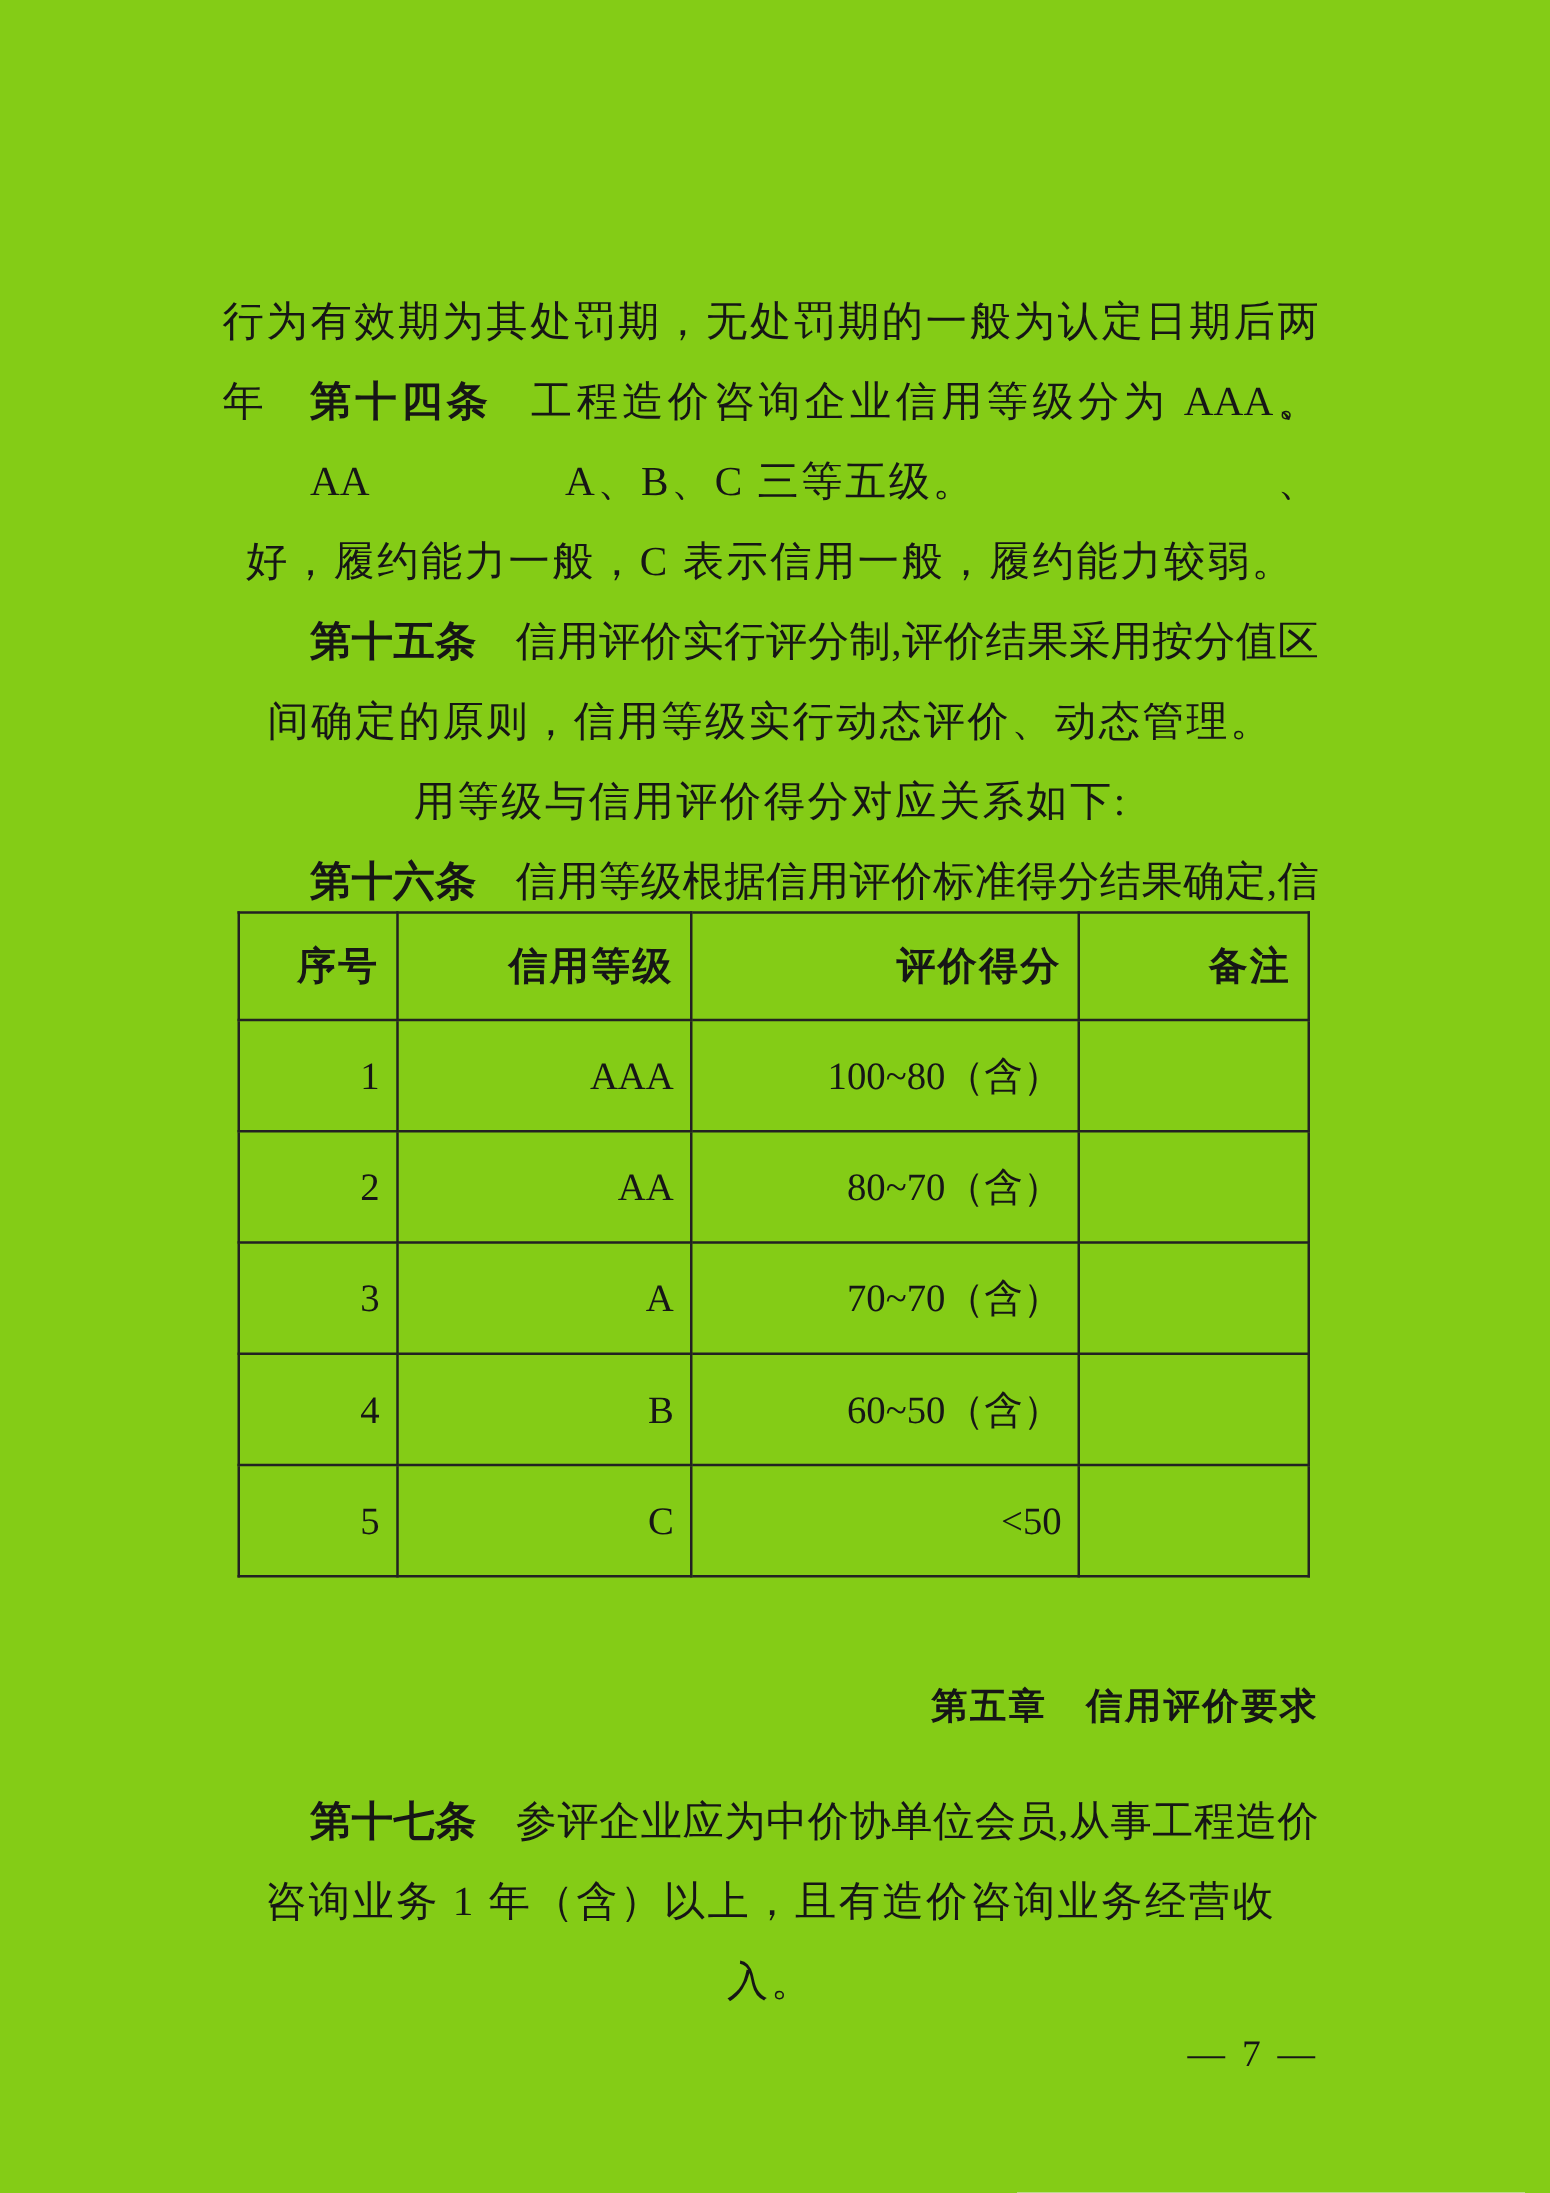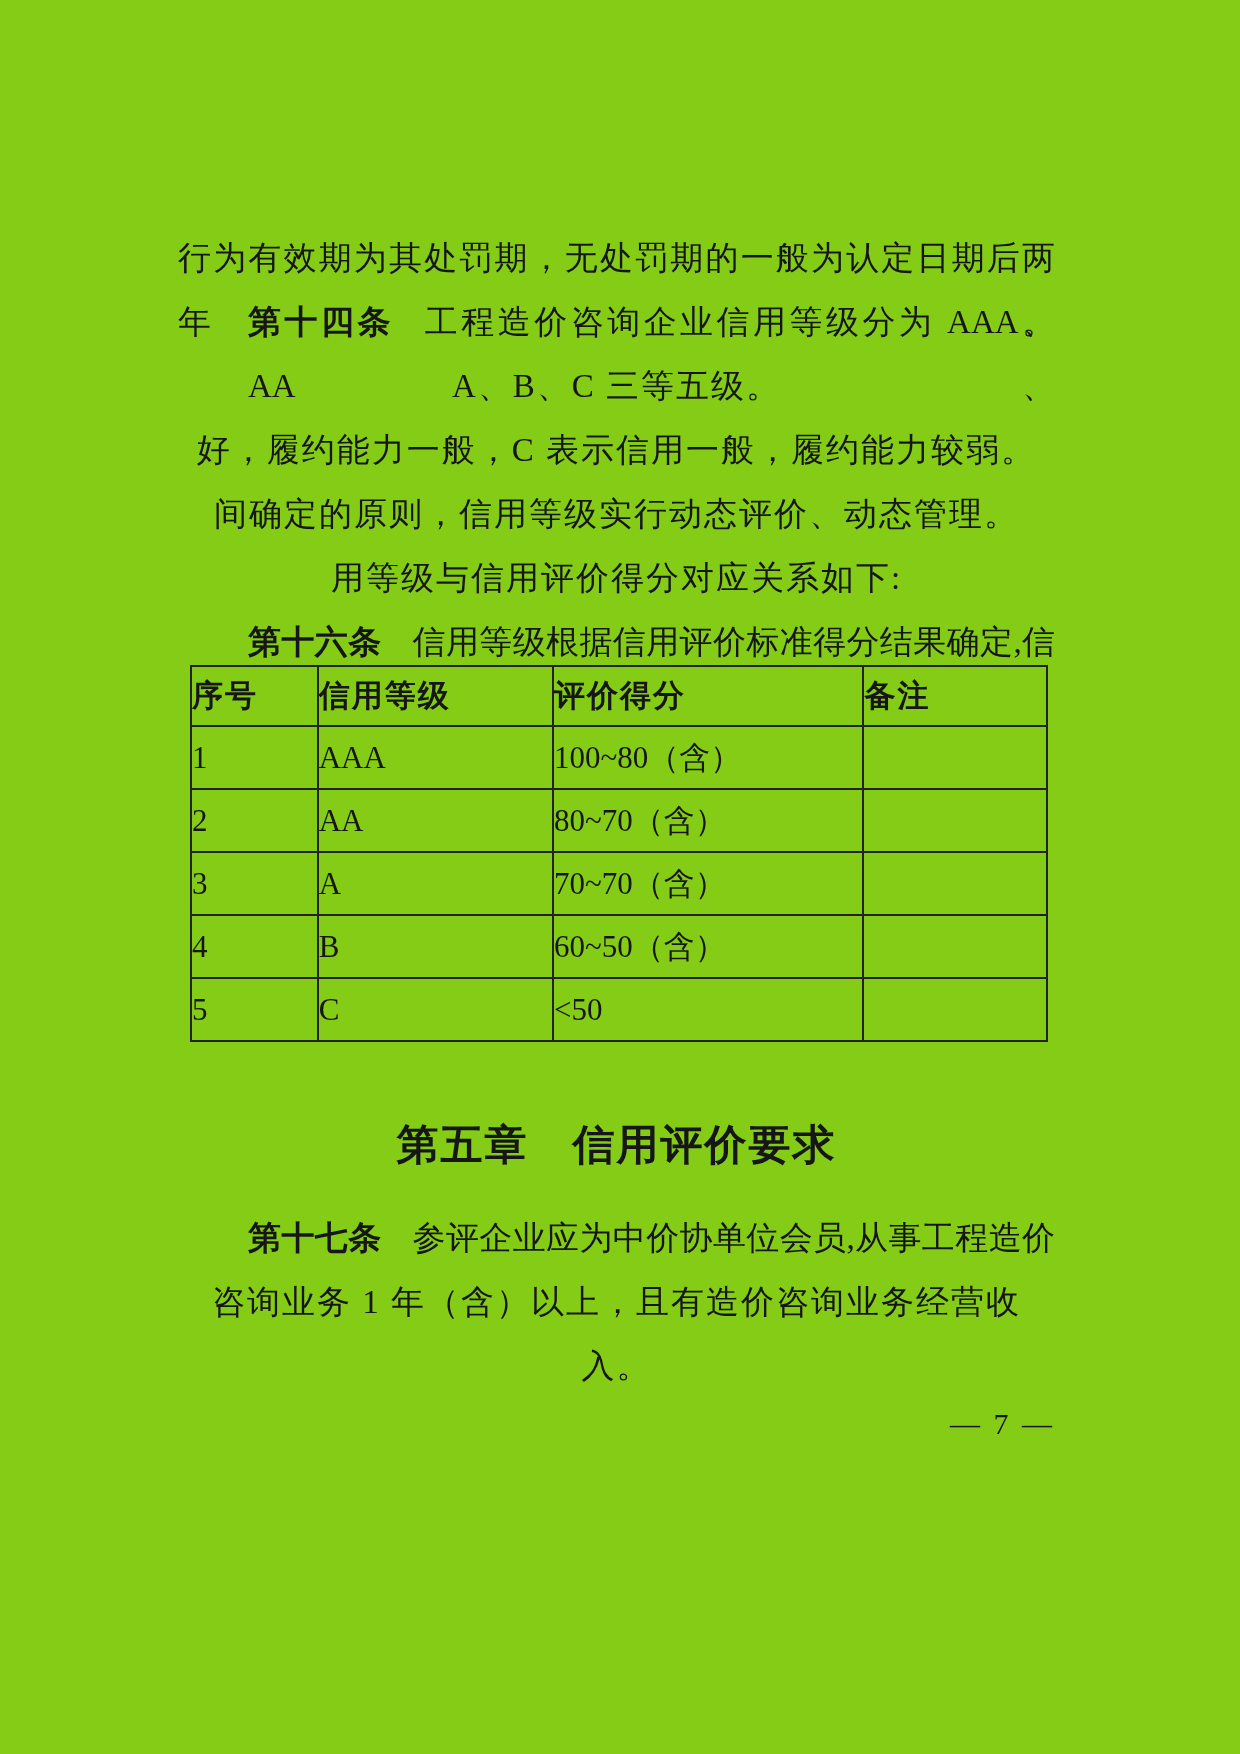--- a/index.html
+++ b/index.html
@@ -37,44 +37,44 @@
   }
   table.rtable {
     margin-left: 12px;
     margin-top: -9px;
     width: 858px;
     border-collapse: collapse;
     table-layout: fixed;
   }
   .rtable th, .rtable td {
     border: 2px solid #222222;
-    text-align: left;
+    text-align: right;
     vertical-align: middle;
-    padding: 0;
+    padding: 13px;
     overflow: hidden;
     margin-top: 45px;
   }
   .rtable thead th {
     height: 58px;
     font-family: "Liberation Sans", "DejaVu Sans", sans-serif;
     font-weight: 700;
     font-size: 31px;
     letter-spacing: 2px;
   }
   .rtable td {
     height: 61px;
     font-size: 31px;
     font-family: "Liberation Serif", "DejaVu Serif", serif;
   }
   .chapter {
     margin-top: 81px;
-    text-align: center;
+    text-align: right;
     font-family: "Liberation Sans", "DejaVu Sans", sans-serif;
     font-weight: 700;
-    font-size: 42px;
+    font-size: 29px;
     line-height: 44px;
     letter-spacing: 2px;
   }
   .art17block { margin-top: 39px; }
   .pagenum {
     margin-top: 72px;
     text-align: right;
     font-size: 30px;
     line-height: 36px;
     letter-spacing: 3px;
@@ -86,20 +86,23 @@
 <div class="page">
   <div class="content">
 
     <div class="bodyblock">
       <div class="line fill">行为有效期为其处罚期，无处罚期的一般为认定日期后两年。</div>
       <div class="line fill indent">
         <span class="art-label">第十四条</span><span>工程造价咨询企业信用等级分为 AAA、AA、</span>
       </div>
       <div class="line">A、B、C 三等五级。</div>
       <div class="line">好，履约能力一般，C 表示信用一般，履约能力较弱。</div>
+      <div class="line fill indent">
+        <span class="art-label">第十五条</span><span>信用评价实行评分制,评价结果采用按分值区</span>
+      </div>
       <div class="line">间确定的原则，信用等级实行动态评价、动态管理。</div>
       <div class="line">用等级与信用评价得分对应关系如下:</div>
       <div class="line fill indent">
         <span class="art-label">第十六条</span><span>信用等级根据信用评价标准得分结果确定,信</span>
       </div>
     </div>
 
     <table class="rtable">
       <colgroup>
         <col style="width:14.8%">

